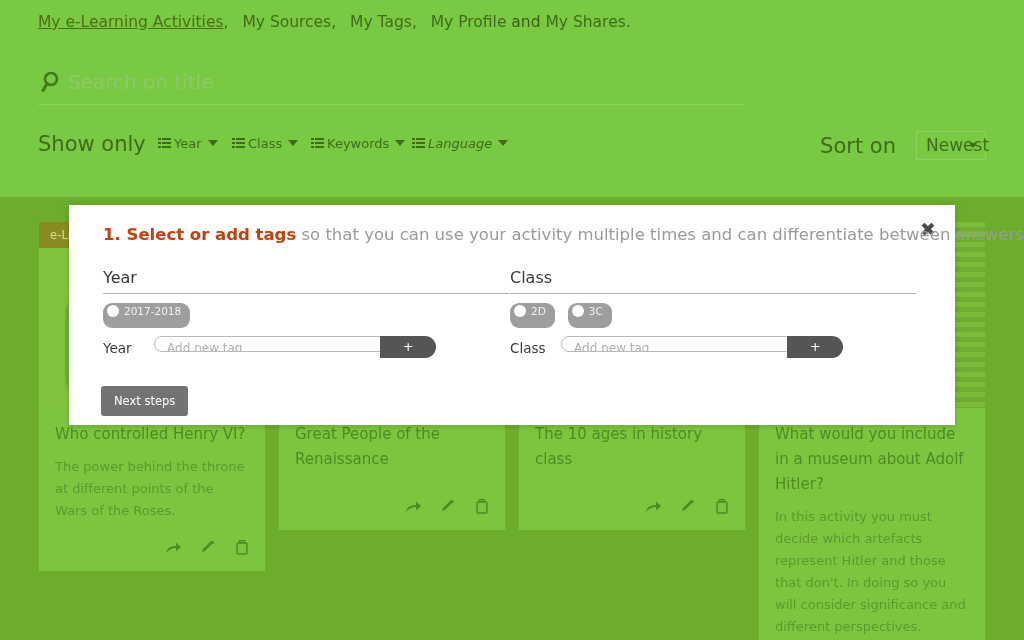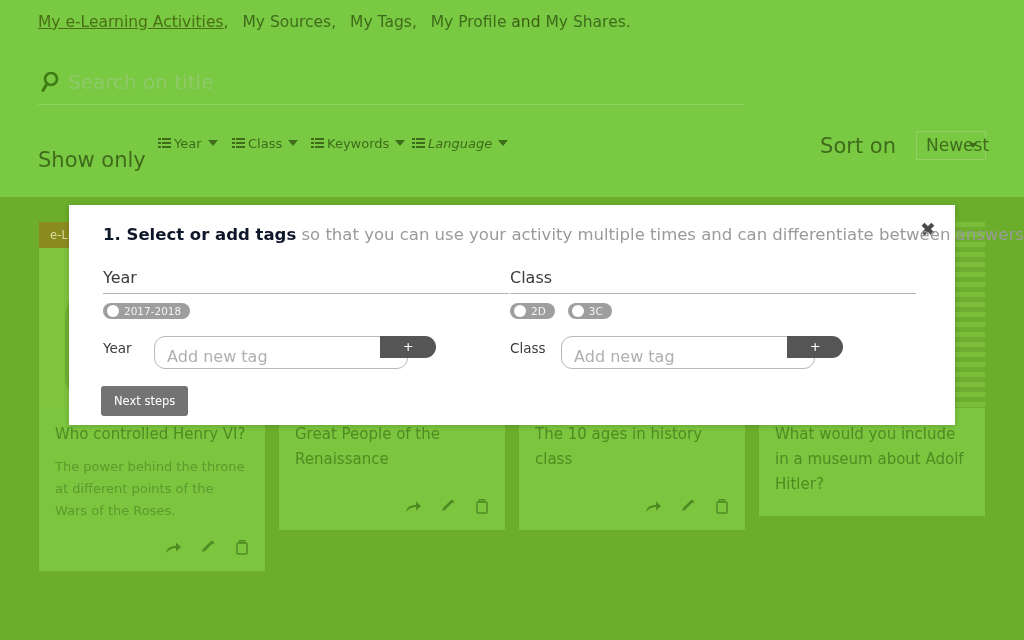--- a/index.html
+++ b/index.html
@@ -42,21 +42,21 @@
     font-family: "DejaVu Sans", "Liberation Sans", sans-serif;
     font-size: 20px; color: #5b8c33;
   }
   #search-input::placeholder { color: #8fc96a; opacity: 1; }
 
   
   #filter-row {
     position: absolute; left: 0; top: 128px; width: 1024px; height: 44px;
   }
   #show-only-label {
-    position: absolute; left: 38px; top: 16px;
+    position: absolute; left: 38px; top: 0;
     font-size: 21px; color: #3f6c1b; line-height: 32px;
   }
   .filter-group {
     position: absolute; top: 5px;
     font-size: 13px; color: #3f6c1b; line-height: 22px;
     cursor: pointer; white-space: nowrap;
   }
   .filter-group .list-icon {
     display: inline-block; width: 13px; height: 11px;
     vertical-align: -1px; margin-right: 3px;
@@ -145,58 +145,58 @@
   }
   #modal-close {
     position: absolute; right: 19px; top: 15px;
     font-size: 19px; color: #4a4a4a; cursor: pointer; line-height: 1;
     font-family: "DejaVu Sans", sans-serif;
   }
   #modal-heading {
     position: absolute; left: 34px; top: 18px; right: 54px;
     font-size: 16.5px; line-height: 24px; white-space: nowrap;
   }
-  #modal-heading .strong { color: #0f172a; font-weight: bold; }
+  #modal-heading .strong { color: #c2410c; font-weight: bold; }
   #modal-heading .muted  { color: #9a9a9a; }
 
   .tag-col { position: absolute; top: 63px; width: 406px; }
   #col-year  { left: 34px; }
   #col-class { left: 441px; }
 
   .col-title {
     font-size: 16px; color: #3b3b3b; padding-bottom: 6px;
     border-bottom: 1px solid #b3b3b3;
   }
   .chip-row { margin-top: 9px; height: 19px; white-space: nowrap; }
   .chip {
-    display: inline-block; height: 16px; line-height: 17px;
+    display: inline-block; height: 25px; line-height: 17px;
     background: #9e9e9e; color: #f2f2f2;
     border-radius: 9px; padding: 0 9px 0 4px; margin-right: 8px;
     font-size: 10.5px; cursor: pointer; vertical-align: top;
   }
   .chip .dot {
     display: inline-block; width: 12px; height: 12px; border-radius: 50%;
     background: #ffffff; margin-right: 5px; vertical-align: -2px;
   }
 
   .addrow { margin-top: 14px; height: 24px; white-space: nowrap; }
   .addrow .add-label {
     display: inline-block; width: 46px;
     font-size: 13.5px; color: #3b3b3b; line-height: 24px; vertical-align: top;
   }
   .addrow .add-wrap {
     display: inline-block; position: relative;
     width: 254px; height: 22px; vertical-align: top;
   }
   .addrow input {
-    width: 100%; height: 33px;
+    width: 100%; height: 16px;
     border: 1px solid #b9b9b9; border-radius: 11px;
     padding: 8px 34px 0 12px; outline: none; background: #fff;
     font-family: "DejaVu Sans", "Liberation Sans", sans-serif;
-    font-size: 16px; color: #444;
+    font-size: 12px; color: #444;
   }
   .addrow input::placeholder { color: #b0b0b0; opacity: 1; }
   .addrow .add-btn {
     position: absolute; right: -28px; top: 0;
     width: 56px; height: 22px; border-radius: 0 11px 11px 0;
     background: #555; color: #fff; cursor: pointer;
     font-size: 13px; line-height: 21px; text-align: center;
   }
   #next-steps-btn {
     position: absolute; left: 101px; top: 386px;
@@ -380,20 +380,21 @@
       </span>
     </div>
   </div>
 
   <div class="card" id="card-3">
     <div class="card-thumb striped">
       <span class="card-badge" style="background:#8a8b1f;opacity:.85;width:60px;height:40px"></span>
     </div>
     <div class="card-body">
       <div class="card-title">What would you include in a museum about Adolf Hitler?</div>
+      <div class="card-desc">In this activity you must decide which artefacts represent Hitler and those that don't. In doing so you will consider significance and different perspectives.</div>
     </div>
 
   </div>
 </div>
 
 <div id="modal-overlay">
   <div id="modal">
 
     <div id="modal-close">✖</div>
 

